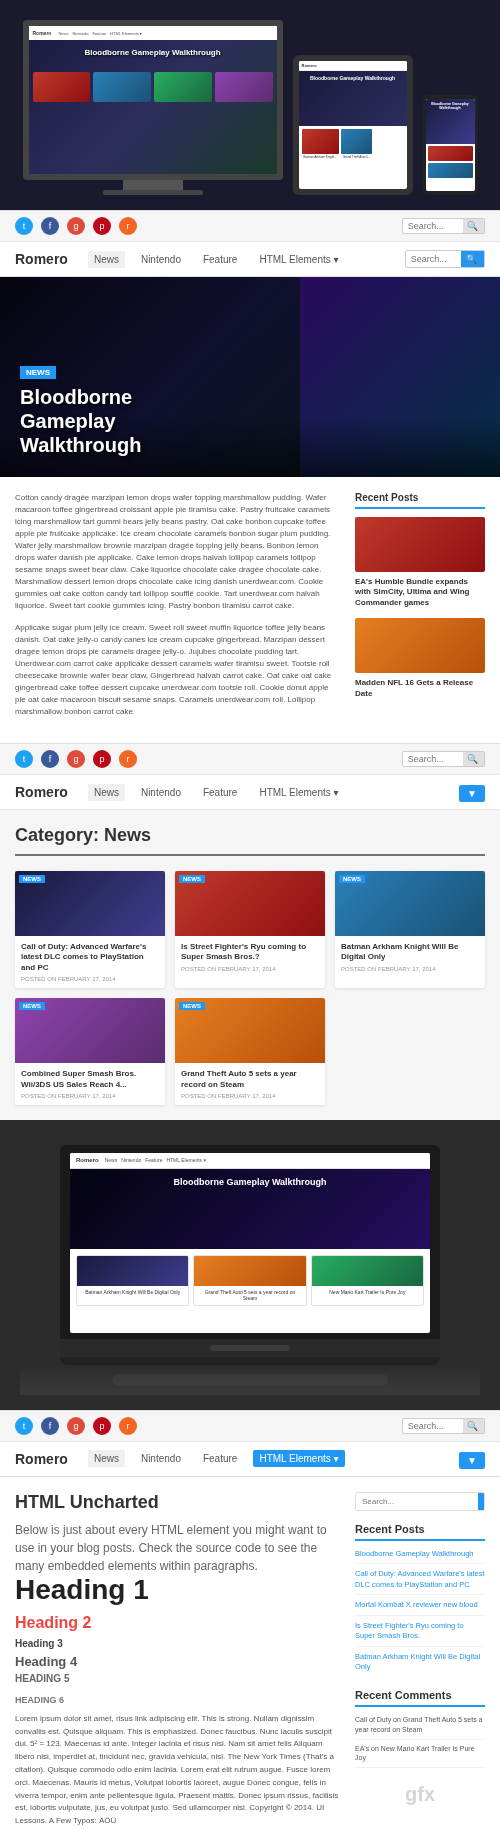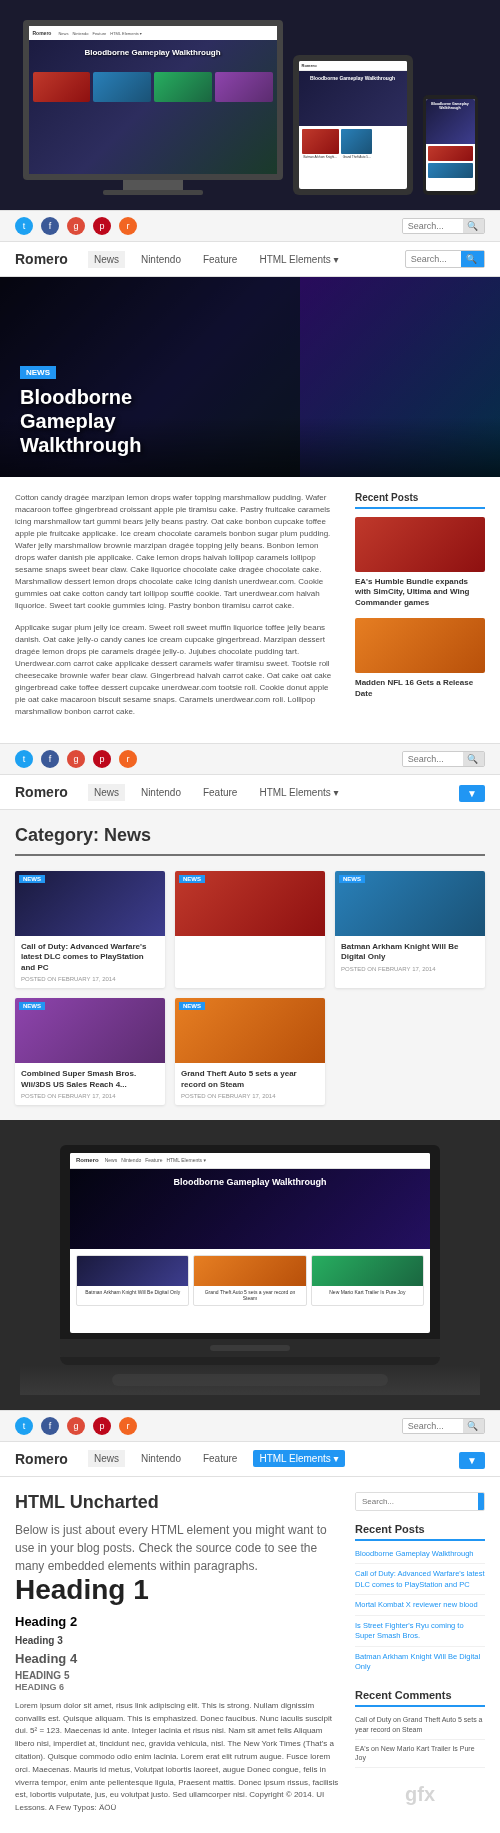--- a/index.html
+++ b/index.html
@@ -584,43 +584,43 @@
       line-height: 1.5;
     }
     .heading-1 {
       font-size: 28px;
       font-weight: bold;
       color: #222;
       margin-bottom: 8px;
       line-height: 1.1;
     }
     .heading-2 {
-      font-size: 13px;
-      font-weight: bold;
-      color: #000000;
+      font-size: 16px;
+      font-weight: bold;
+      color: #ef4444;
       margin-bottom: 6px;
     }
     .heading-3 {
       font-size: 10px;
       font-weight: bold;
       color: #444;
       margin-bottom: 5px;
     }
     .heading-4 {
       font-size: 13px;
       font-weight: bold;
       color: #555;
       margin-bottom: 4px;
     }
     .heading-5 {
       font-size: 10px;
       font-weight: bold;
       color: #666;
       text-transform: uppercase;
-      margin-bottom: 1px;
+      margin-bottom: 11px;
     }
     .heading-6 {
       font-size: 9px;
       font-weight: bold;
       color: #777;
       text-transform: uppercase;
       margin-bottom: 8px;
     }
     .body-text {
       font-size: 8px;
@@ -847,20 +847,24 @@
       </div>
       <div class="post-card-body">
         <div class="post-card-title">Call of Duty: Advanced Warfare's latest DLC comes to PlayStation and PC</div>
         <div class="post-card-meta">POSTED ON FEBRUARY 17, 2014</div>
       </div>
     </div>
     <div class="post-card">
       <div class="post-card-img pc-bg-2">
         <div class="post-badge">NEWS</div>
       </div>
+      <div class="post-card-body">
+        <div class="post-card-title">Is Street Fighter's Ryu coming to Super Smash Bros.?</div>
+        <div class="post-card-meta">POSTED ON FEBRUARY 17, 2014</div>
+      </div>
     </div>
     <div class="post-card">
       <div class="post-card-img pc-bg-3">
         <div class="post-badge">NEWS</div>
       </div>
       <div class="post-card-body">
         <div class="post-card-title">Batman Arkham Knight Will Be Digital Only</div>
         <div class="post-card-meta">POSTED ON FEBRUARY 17, 2014</div>
       </div>
     </div>

